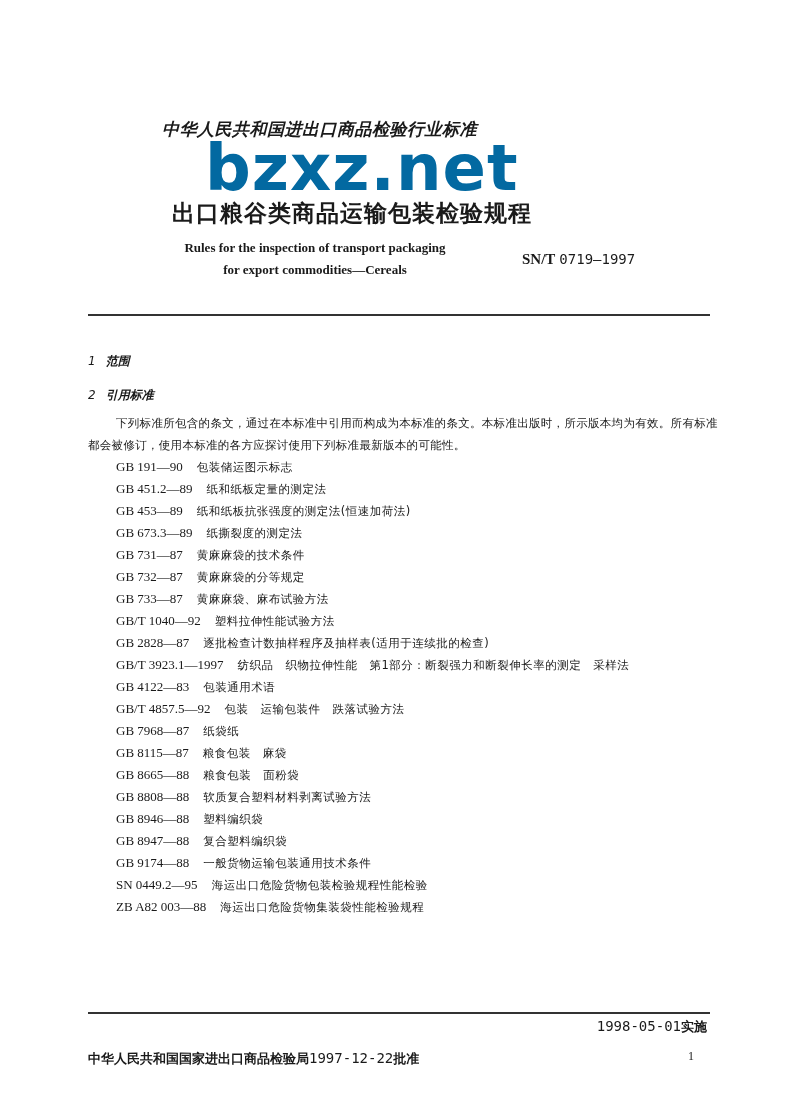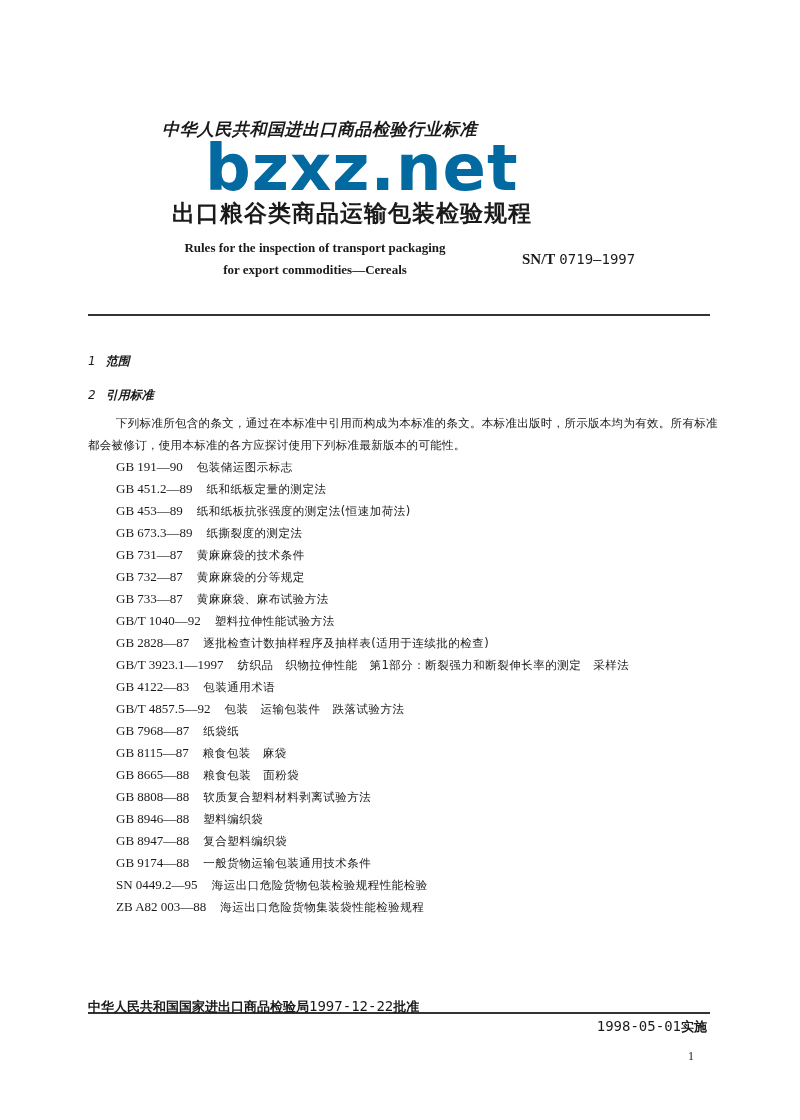--- a/index.html
+++ b/index.html
@@ -143,21 +143,21 @@
     }
     .ref-title {
       font-family: "DejaVu Sans", "Liberation Sans", sans-serif;
       font-size: 11.5px;
       letter-spacing: 0.5px;
     }
 
     .footer-left {
       position: absolute;
       left: 88px;
-      top: 998px;
+      top: 1050px;
       font-family: "DejaVu Sans", "Liberation Sans", sans-serif;
       font-weight: bold;
       font-size: 13px;
     }
     .footer-left .date {
       font-family: "DejaVu Sans Mono", "Liberation Mono", monospace;
       font-weight: normal;
       font-size: 14px;
     }
     .footer-right {

